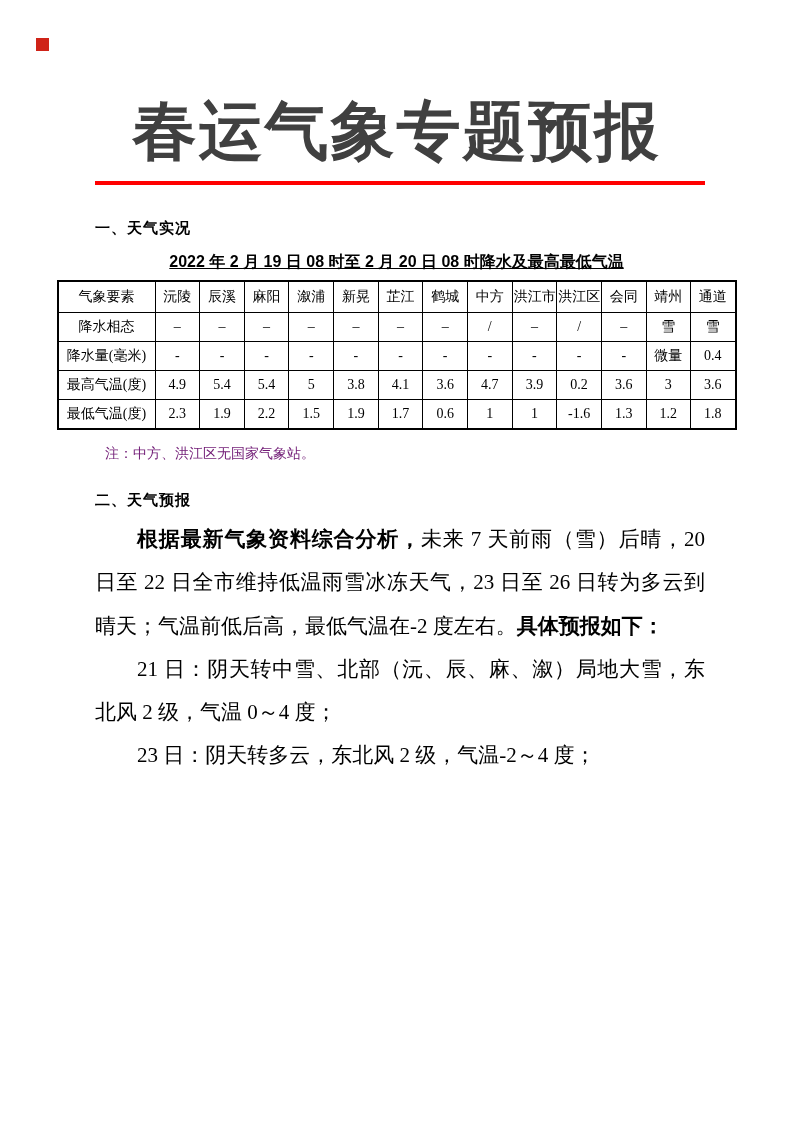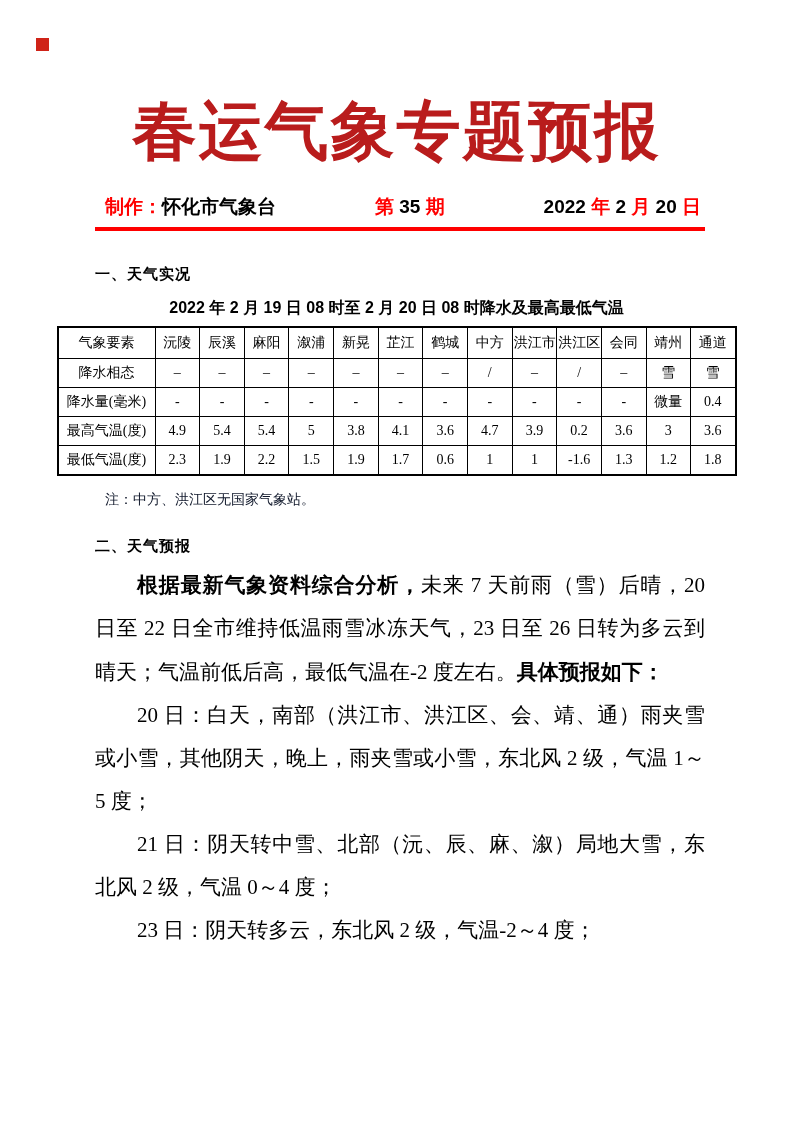--- a/index.html
+++ b/index.html
@@ -12,21 +12,21 @@
     font-family:"Liberation Serif","DejaVu Serif",serif;
     overflow:hidden;
   }
   .red-square{
     position:absolute;left:36px;top:38px;width:13px;height:13px;
     background:#cf2318;
   }
   .doc-title{
     margin:90px 0 0 0;
     text-align:center;
-    color:#b91c1c;
+    color:#404040;
     font-size:64px;
     font-weight:bold;
     line-height:84px;
     letter-spacing:2px;
     font-family:"Liberation Serif","DejaVu Serif",serif;
   }
   .info-row{
     display:flex;
     justify-content:space-between;
     align-items:baseline;
@@ -49,20 +49,21 @@
     font-weight:bold;
     font-size:15px;
     letter-spacing:1px;
   }
   .table-caption{
     margin:14px 0 0 0;
     text-align:center;
     font-family:"Liberation Sans","DejaVu Sans",sans-serif;
     font-weight:bold;
     font-size:16px;
+    text-decoration:underline;
   }
   table.weather{
     margin:7px auto 0 auto;
     width:680px;
     border-collapse:collapse;
     table-layout:fixed;
     border:2px solid #000;
     font-size:14px;
   }
   table.weather th, table.weather td{
@@ -73,21 +74,21 @@
     height:28px;
     font-weight:normal;
     overflow:hidden;
     white-space:nowrap;
   }
   table.weather th{height:30px;}
   table.weather th:first-child, table.weather td:first-child{width:94px;}
   .table-note{
     margin:15px 0 0 105px;
     font-size:14px;
-    color:#0f172a;
+    color:#701a75;
   }
   .sec-heading.second{margin-top:28px;font-family:Liberation Serif, serif;}
   .forecast-body{
     margin:7px 88px 0 95px;
     font-size:21px;
     line-height:43px;
     text-align:justify;
   }
   .forecast-body p{
     margin:0;
@@ -100,25 +101,20 @@
 </style>
 </head>
 <body>
 
 <div class="page">
 
   <div class="red-square"></div>
 
   <div class="doc-title">春运气象专题预报</div>
 
-  <div class="info-row">
-    <span><span class="seg-red">制作：</span><span>怀化市气象台</span></span>
-    <span><span class="seg-red">第</span><span> 35 </span><span class="seg-red">期</span></span>
-    <span><span>2022 </span><span class="seg-red">年</span><span> 2 </span><span class="seg-red">月</span><span> 20 </span><span class="seg-red">日</span></span>
-  </div>
 
   <hr class="red-rule">
 
   <div class="sec-heading">一、天气实况</div>
 
   <div class="table-caption">2022 年 2 月 19 日 08 时至 2 月 20 日 08 时降水及最高最低气温</div>
 
   <table class="weather">
     <thead>
       <tr>
@@ -205,18 +201,17 @@
         </tr>
       </tbody>
   </table>
 
   <div class="table-note">注：中方、洪江区无国家气象站。</div>
 
   <div class="sec-heading second">二、天气预报</div>
 
   <div class="forecast-body">
       <p><span class="seg-bold">根据最新气象资料综合分析，</span><span>未来 7 天前雨（雪）后晴，20 日至 22 日全市维持低温雨雪冰冻天气，23 日至 26 日转为多云到晴天；气温前低后高，最低气温在-2 度左右。</span><span class="seg-bold">具体预报如下：</span></p>
-      <p><span>20 日：白天，南部（洪江市、洪江区、会、靖、通）雨夹雪或小雪，其他阴天，晚上，雨夹雪或小雪，东北风 2 级，气温 1～5 度；</span></p>
       <p><span>21 日：阴天转中雪、北部（沅、辰、麻、溆）局地大雪，东北风 2 级，气温 0～4 度；</span></p>
       <p><span>23 日：阴天转多云，东北风 2 级，气温-2～4 度；</span></p>
     </div>
 
 </div>
 
 </body></html>

